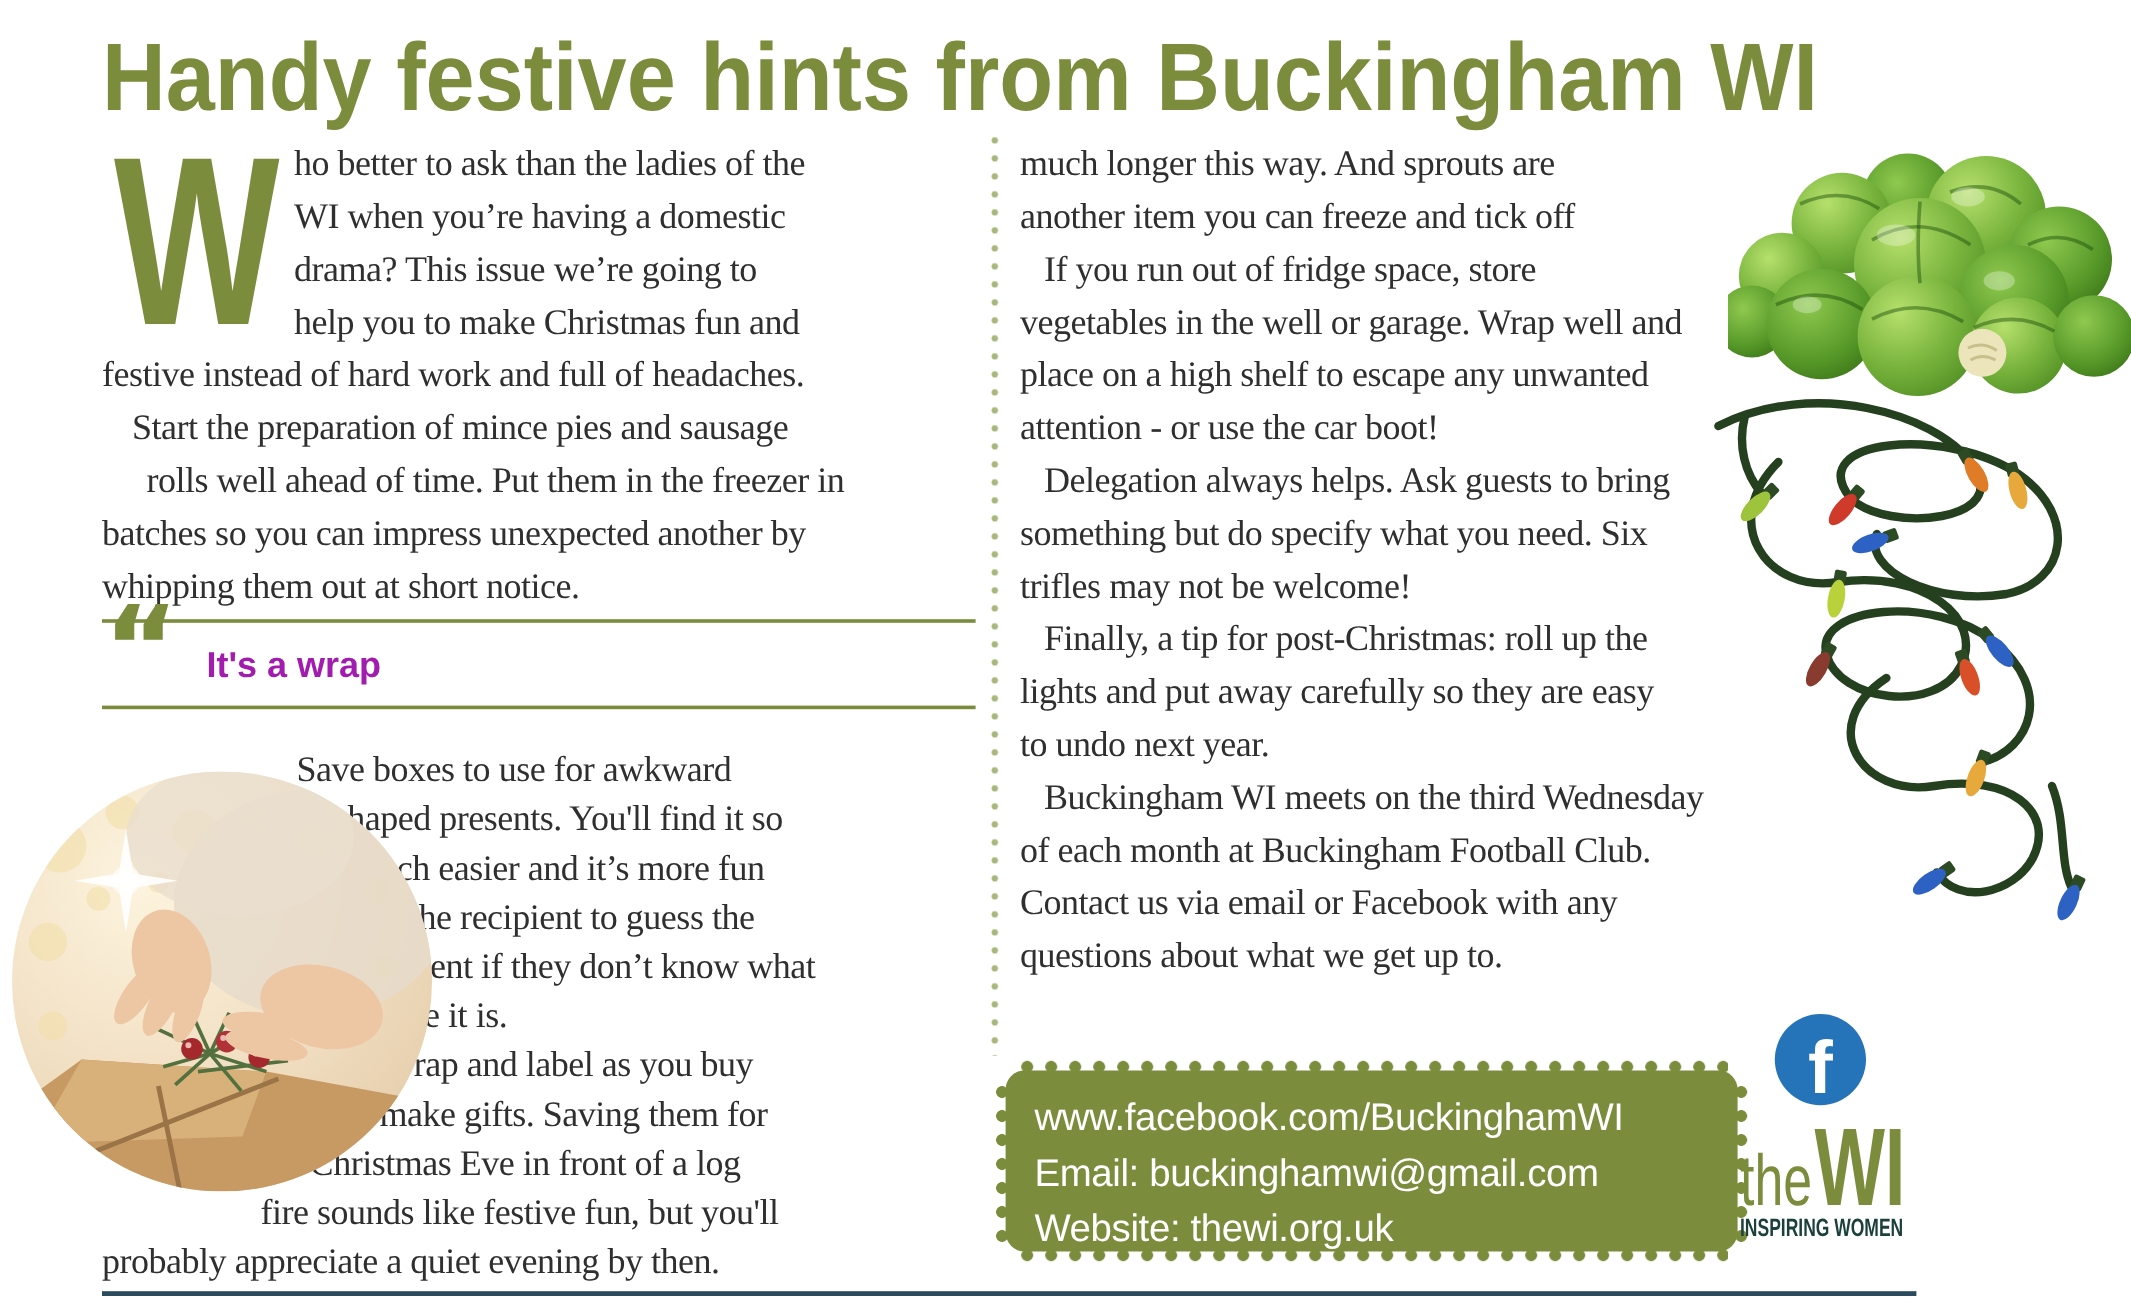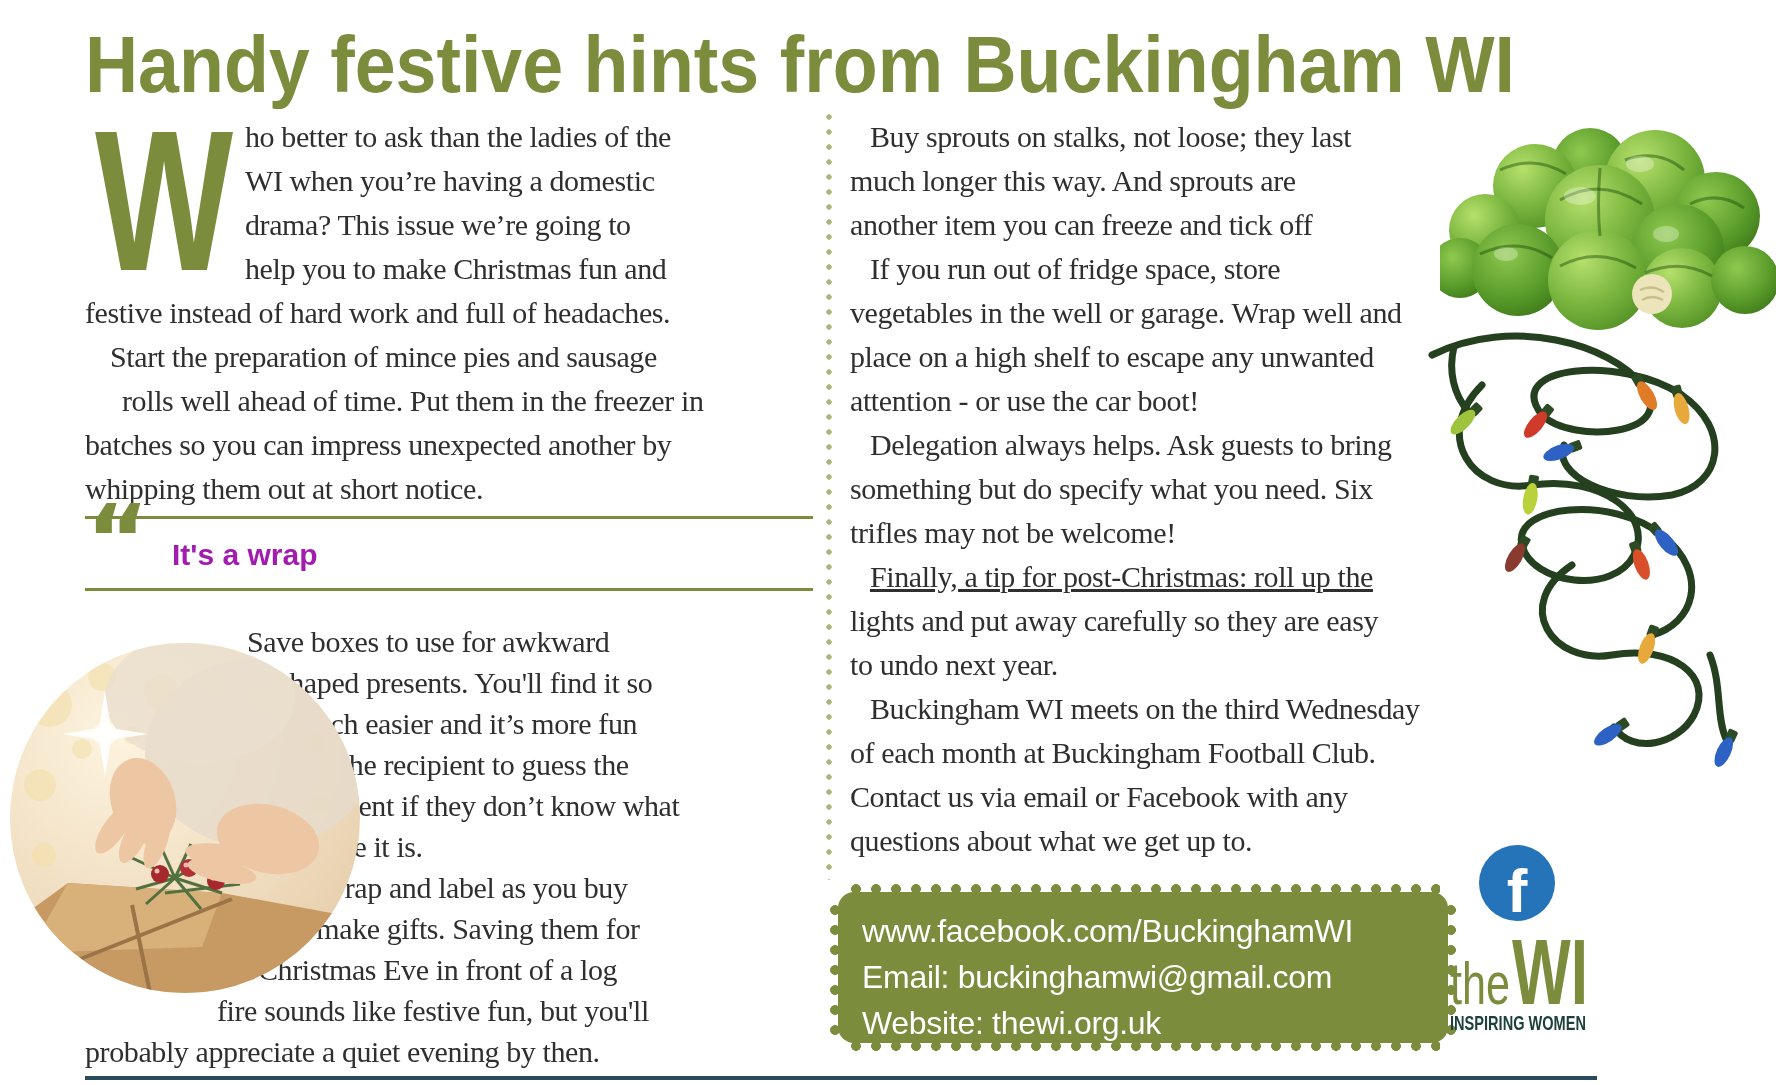--- a/index.html
+++ b/index.html
@@ -157,31 +157,30 @@
         <ellipse cx="208" cy="212" rx="33" ry="11" transform="rotate(8 208 212)"></ellipse>
         <ellipse cx="212" cy="228" rx="35" ry="11" transform="rotate(12 212 228)"></ellipse>
       </g>
     </svg>
   </div>
 
   <div class="dots"></div>
 
   <div class="col" style="left:850px;top:115px;width:705px;">
 
-  <div class="ln" style="padding-left: 20px;">Buy sprouts on stalks, not loose; they last</div>
       <div class="ln" style="padding-left: 0px;">much longer this way. And sprouts are</div>
       <div class="ln" style="padding-left: 0px;">another item you can freeze and tick off</div>
       <div class="ln" style="padding-left: 20px;">If you run out of fridge space, store</div>
       <div class="ln" style="padding-left: 0px;">vegetables in the well or garage. Wrap well and</div>
       <div class="ln" style="padding-left: 0px;">place on a high shelf to escape any unwanted</div>
       <div class="ln" style="padding-left: 0px;">attention - or use the car boot!</div>
       <div class="ln" style="padding-left: 20px;">Delegation always helps. Ask guests to bring</div>
       <div class="ln" style="padding-left: 0px;">something but do specify what you need. Six</div>
       <div class="ln" style="padding-left: 0px;">trifles may not be welcome!</div>
-      <div class="ln" style="padding-left: 20px; text-decoration: underline;">Finally, a tip for post-Christmas: roll up the</div>
+      <div class="ln" style="padding-left: 20px;">Finally, a tip for post-Christmas: roll up the</div>
       <div class="ln" style="padding-left: 0px;">lights and put away carefully so they are easy</div>
       <div class="ln" style="padding-left: 0px;">to undo next year.</div>
       <div class="ln" style="padding-left: 20px;">Buckingham WI meets on the third Wednesday</div>
       <div class="ln" style="padding-left: 0px;">of each month at Buckingham Football Club.</div>
       <div class="ln" style="padding-left: 0px;">Contact us via email or Facebook with any</div>
       <div class="ln" style="padding-left: 0px;">questions about what we get up to.</div>
     </div>
 
   <svg class="abs" style="left:1440px;top:108px;" width="336" height="230" viewBox="0 0 336 230">
     <defs>

